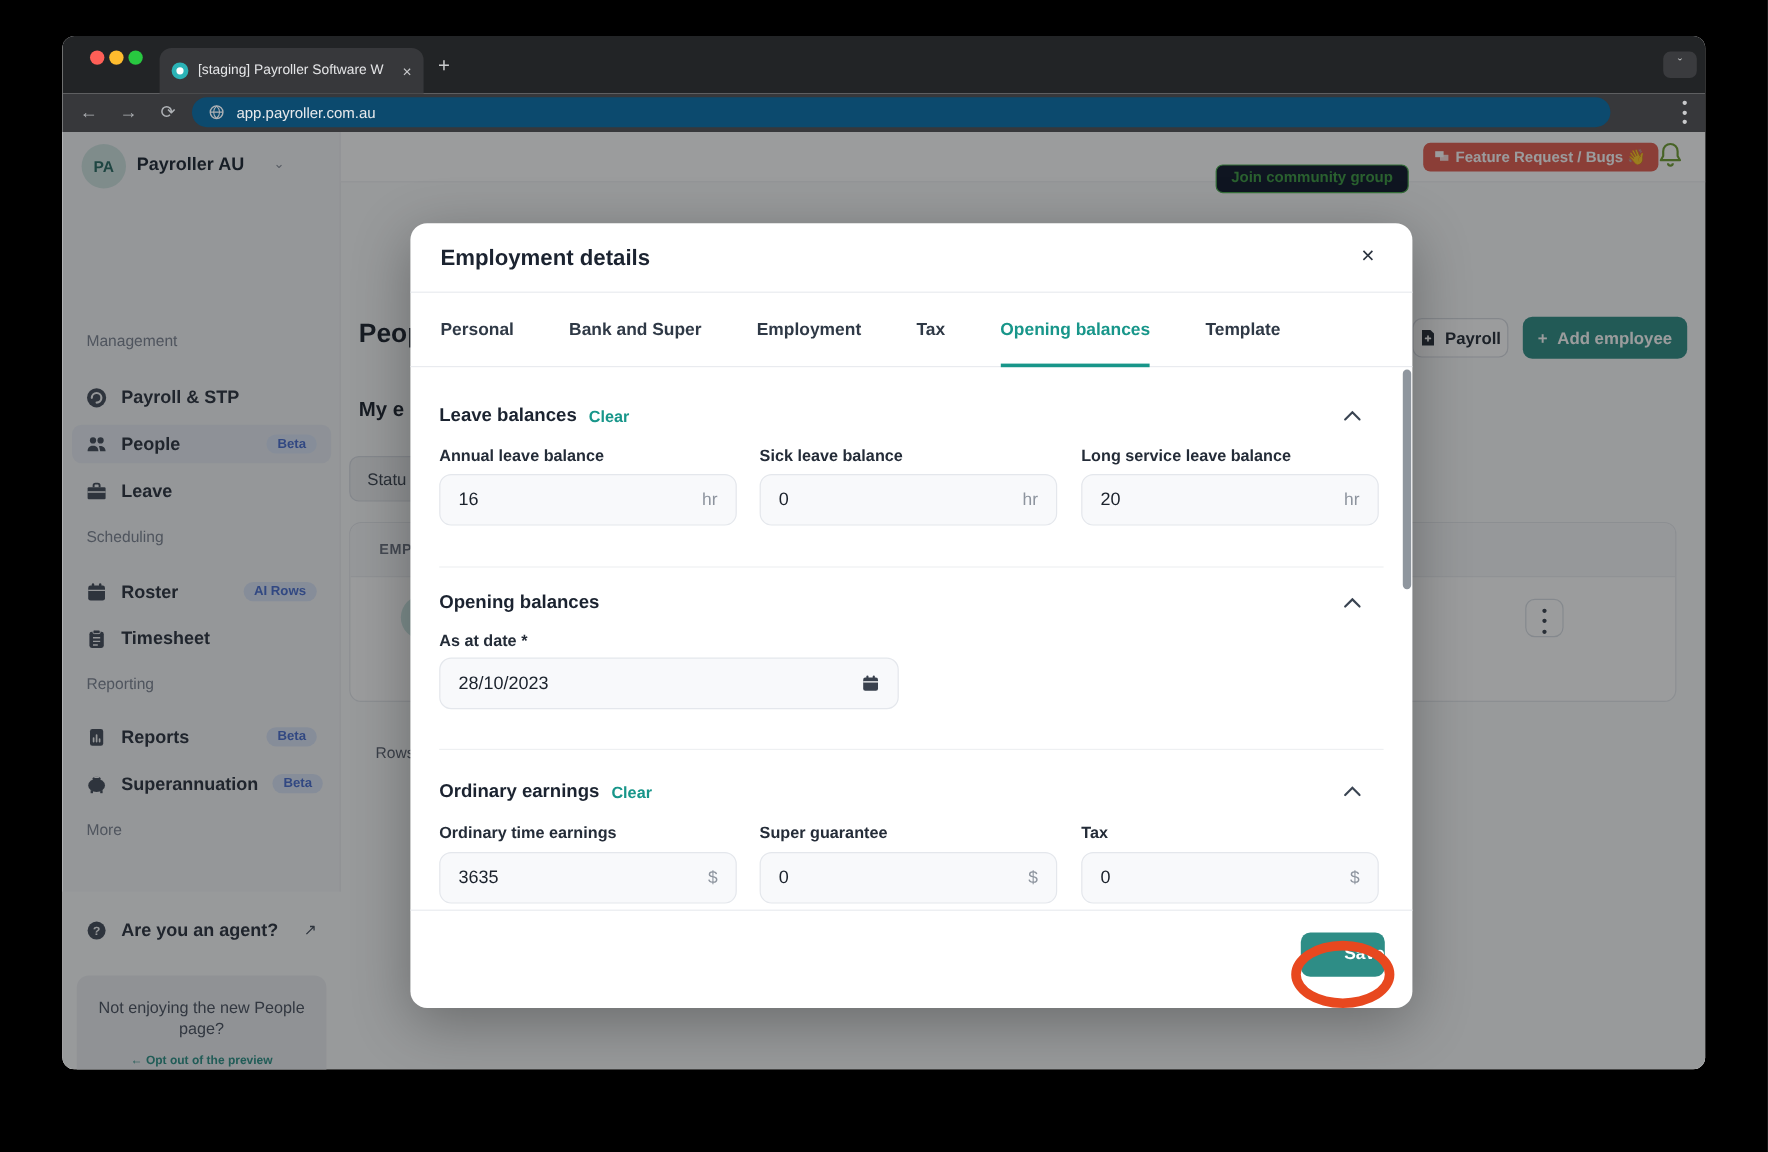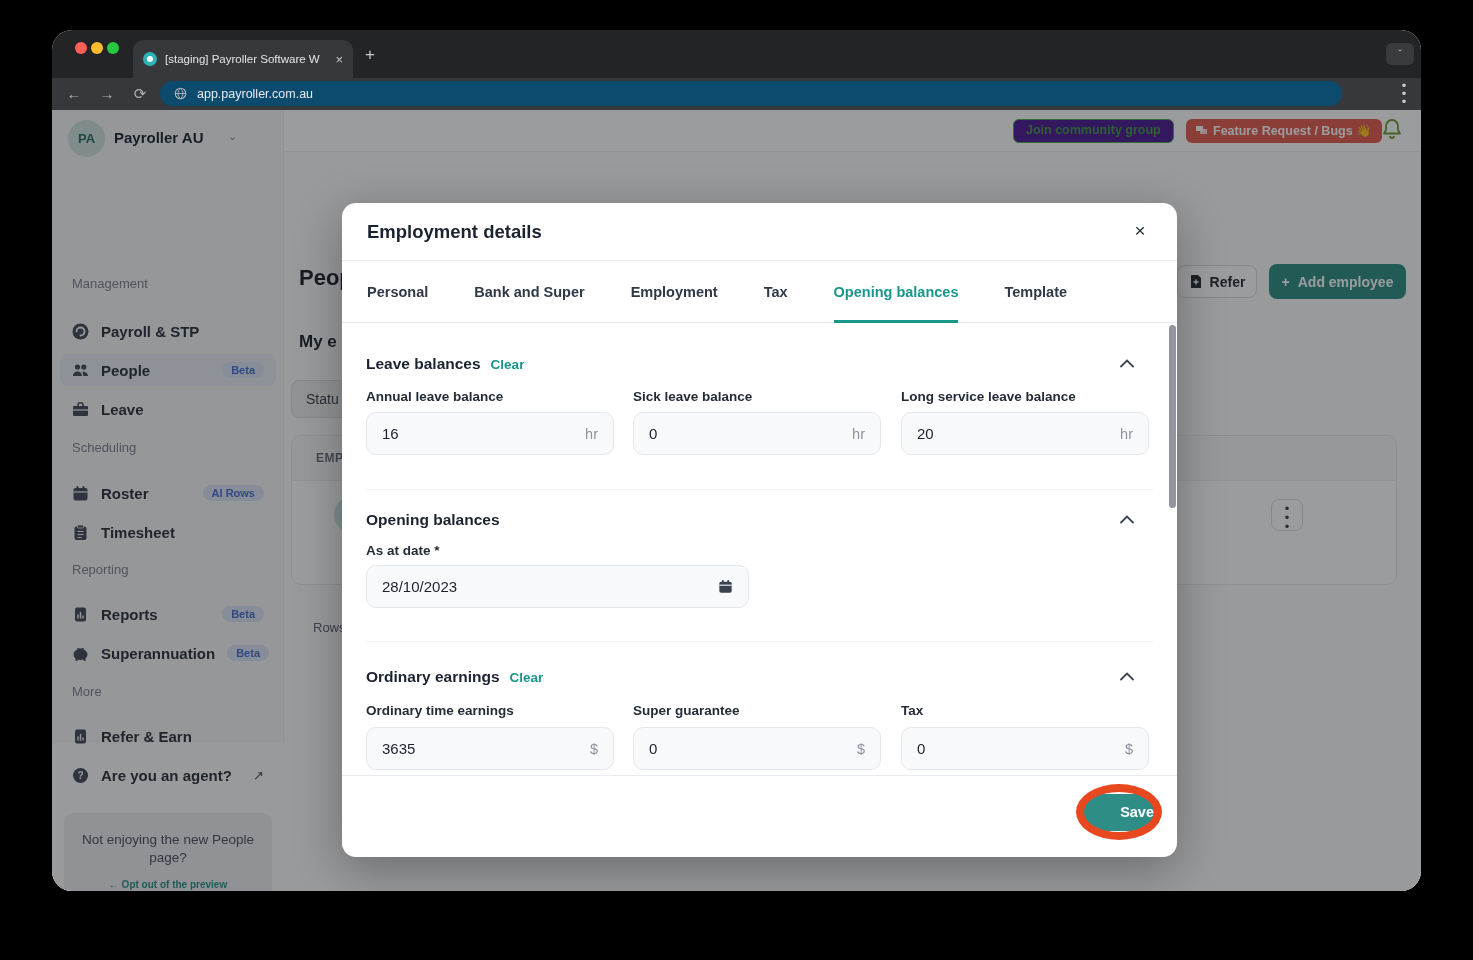--- a/index.html
+++ b/index.html
@@ -1,17 +1,17 @@
 <!DOCTYPE html>
 <html><head>
 <meta charset="utf-8">
 <style>
   * { margin:0; padding:0; box-sizing:border-box; }
   html,body { width:1473px; height:960px; background:#000; font-family:"Liberation Sans","DejaVu Sans",sans-serif; }
-  .window { position:absolute; left:52px; top:30px; width:1369px; height:861px; border-radius:20px; overflow:hidden; background:#fff; }
+  .window { position:absolute; left:52px; top:30px; width:1369px; height:861px; border-radius:10px; overflow:hidden; background:#fff; }
 
   
   .tabstrip { position:absolute; left:0; top:0; width:100%; height:48px; background:#222426; }
   .light { position:absolute; top:12px; width:12px; height:12px; border-radius:50%; }
   .tab { position:absolute; left:81px; top:10px; width:220px; height:38px; background:#37383b; border-radius:10px 10px 0 0; display:flex; align-items:center; padding:0 10px; gap:8px; }
   .favicon { width:14px; height:14px; border-radius:50%; border:4px solid #2bb3b6; background:#fff; flex:none; }
   .tabtitle { color:#e4e5e7; font-size:11.5px; white-space:nowrap; overflow:hidden; text-overflow:ellipsis; flex:1; }
   .tabclose { color:#c9cacc; font-size:13px; flex:none; cursor:default; }
   .newtab { position:absolute; left:313px; top:16px; color:#c9cacc; font-size:17px; line-height:17px; }
   .tabsearch { position:absolute; left:1334px; top:13px; width:28px; height:22px; background:#3a3b3e; border-radius:6px; color:#c9cacc; font-size:11px; text-align:center; line-height:22px; }
@@ -32,41 +32,41 @@
   .navitem.active { background:#e8edf4; }
   .navitem .ic { width:17px; height:17px; flex:none; color:#444d5a; }
   .navitem .lbl { font-size:15px; font-weight:600; color:#2b333f; flex:1; white-space:nowrap; }
   .badge { background:#dbe6f9; color:#4a6fd0; font-size:11px; font-weight:700; padding:2px 9px; border-radius:10px; flex:none; }
   .extarrow { color:#444d5a; font-size:13px; flex:none; }
   .previewcard { position:absolute; left:12px; top:703px; width:208px; height:100px; background:#eceef1; border-radius:10px; text-align:center; padding:18px 14px 0; }
   .previewtext { font-size:13.5px; color:#4a5260; line-height:1.35; }
   .previewlink { font-size:10px; font-weight:600; color:#2d9187; margin-top:12px; display:inline-block; }
 
   .mainhdr { position:absolute; left:232px; top:0; width:1137px; height:42px; background:#fff; border-bottom:1px solid #eef0f2; }
-  .joinbtn { position:absolute; left:961px; top:9px; height:24px; padding:0 12px; border:1.5px solid #4caf50; background:#4c1d95; color:#3d9a43; font-size:12.5px; font-weight:600; border-radius:6px; line-height:21px; }
+  .joinbtn { position:absolute; left:961px; top:27px; height:24px; padding:0 12px; border:1.5px solid #4caf50; background:#0f172a; color:#3d9a43; font-size:12.5px; font-weight:600; border-radius:6px; line-height:21px; }
   .featbtn { position:absolute; left:1134px; top:9px; height:24px; padding:0 10px; background:#e35d50; color:#fff; font-size:12.5px; font-weight:600; border-radius:6px; line-height:24px; display:flex; align-items:center; gap:6px; }
   .flagic { display:inline-block; width:11px; height:10px; position:relative; }
   .flagic:before { content:""; position:absolute; left:0; top:0; width:7px; height:5px; background:#fff; }
   .flagic:after { content:""; position:absolute; left:4px; top:3px; width:7px; height:5px; background:#ffffffcc; }
   .bell { position:absolute; left:1330px; top:8px; width:20px; height:22px; color:#6f9d33; }
 
   .pagetitle { position:absolute; left:247px; top:155px; font-size:22px; font-weight:700; color:#1c232e; }
   .importbtn { position:absolute; left:1125px; top:155px; width:80px; height:33px; background:#fff; border:1px solid #d7dbe1; border-radius:8px; display:flex; align-items:center; justify-content:center; gap:7px; font-size:14px; font-weight:600; color:#262e38; }
   .addempbtn { position:absolute; left:1217px; top:154px; width:137px; height:35px; background:#2f8e85; border-radius:8px; color:#fff; display:flex; align-items:center; justify-content:center; gap:8px; font-size:14px; font-weight:600; }
   .subtitle { position:absolute; left:247px; top:222px; font-size:17px; font-weight:700; color:#1c232e; }
   .statuschip { position:absolute; left:239px; top:270px; width:120px; height:38px; background:#eef0f2; border:1px solid #d9dde3; border-radius:8px; font-size:14px; color:#3c4450; line-height:36px; padding:0 14px; }
   .tablecard { position:absolute; left:239px; top:325px; width:1106px; height:150px; background:#fff; border:1px solid #e5e8ec; border-radius:10px; overflow:hidden; }
   .tablehdr { height:45px; background:#f7f8fa; border-bottom:1px solid #eceef1; font-size:12px; letter-spacing:.5px; color:#6b7280; line-height:45px; padding:0 24px; font-weight:600; }
   .rowavatar { position:absolute; left:42px; top:60px; width:37px; height:37px; border-radius:50%; background:#cde7e4; color:#1f6f66; font-size:13px; font-weight:700; display:flex; align-items:center; justify-content:center; }
   .rowkebab { position:absolute; left:979px; top:63px; width:32px; height:32px; border:1px solid #dadfe5; border-radius:8px; color:#3c4450; font-size:13px; line-height:9px; text-align:center; padding-top:4px; }
   .rowsfoot { position:absolute; left:261px; top:510px; font-size:13px; color:#5b6370; }
 
   
   .overlay { position:absolute; left:0; top:80px; width:1369px; height:781px; background:rgba(16,18,22,.42); z-index:40; }
-  .modal { position:absolute; left:290px; top:173px; width:835px; height:654px; background:#fff; border-radius:14px; z-index:50; box-shadow:0 12px 48px rgba(0,0,0,.3); }
+  .modal { position:absolute; left:290px; top:156px; width:835px; height:654px; background:#fff; border-radius:14px; z-index:50; box-shadow:0 12px 48px rgba(0,0,0,.3); }
   .modalhdr { position:absolute; left:0; top:0; width:100%; height:58px; border-bottom:1px solid #e9ebef; }
   .modaltitle { position:absolute; left:25px; top:18px; font-size:18.5px; font-weight:700; color:#1b2330; }
   .modalclose { position:absolute; left:786px; top:17px; font-size:19px; color:#2b333f; width:24px; text-align:center; }
   .tabsrow { position:absolute; left:0; top:58px; width:100%; height:62px; border-bottom:1px solid #e9ebef; display:flex; align-items:center; gap:46px; padding:0 25px; }
   .mtab { font-size:14.5px; font-weight:600; color:#2f3946; height:62px; line-height:62px; white-space:nowrap; }
   .mtab.active { color:#18968a; border-bottom:3px solid #18968a; }
   .sectitlerow { position:absolute; display:flex; align-items:center; gap:10px; }
   .sectitle { font-size:15.5px; font-weight:700; color:#1b2330; }
   .clearlink { font-size:13.5px; font-weight:600; color:#18968a; }
   .chevup { position:absolute; left:778px; width:14px; height:9px; color:#3a4452; }
@@ -199,29 +199,20 @@
               <rect x="3.5" y="13.5" width="2" height="2.5" fill="#444d5a"></rect>
               <rect x="11.5" y="13.5" width="2" height="2.5" fill="#444d5a"></rect>
             </svg>
           </span>
         <span class="lbl">Superannuation</span>
         <span class="badge">Beta</span>
       </div>
 
       <div class="sectlabel" style="top:574px">More</div>
 
-      <div class="navitem" style="top:610px">
-        <span class="ic">
-            <svg width="17" height="17" viewBox="0 0 17 17">
-              <rect x="3" y="1.5" width="11" height="14" rx="2" fill="#444d5a"></rect>
-              <path d="M6 12V9M8.5 12V6.5M11 12v-2" stroke="#f5f6f8" stroke-width="1.4" stroke-linecap="round"></path>
-            </svg>
-          </span>
-        <span class="lbl">Refer &amp; Earn</span>
-      </div>
       <div class="navitem" style="top:649px">
         <span class="ic">
             <svg width="17" height="17" viewBox="0 0 17 17">
               <circle cx="8.5" cy="8.5" r="7.5" fill="#444d5a"></circle>
               <text x="8.5" y="12" font-size="10" font-weight="bold" fill="#f5f6f8" text-anchor="middle">?</text>
             </svg>
           </span>
         <span class="lbl">Are you an agent?</span>
         <span class="extarrow">↗</span>
       </div>
@@ -245,21 +236,21 @@
           <path d="M8 18a2 2 0 0 0 4 0" fill="none" stroke="currentColor" stroke-width="1.8"></path>
         </svg>
     </div>
 
     <div class="pagetitle">People</div>
     <div class="importbtn">
       <svg width="14" height="15" viewBox="0 0 14 15">
           <path d="M2 1h7l3 3v10H2z" fill="#262e38"></path>
           <path d="M5 8h4M7 6v4" stroke="#fff" stroke-width="1.4" stroke-linecap="round"></path>
         </svg>
-      <span>Refer</span>
+      <span>Payroll</span>
     </div>
     <div class="addempbtn">
       <span>+</span>
       <span>Add employee</span>
     </div>
     <div class="subtitle">My e</div>
     <div class="statuschip">Statu</div>
     <div class="tablecard">
       <div class="tablehdr">EMP</div>
       <div class="rowavatar">KS</div>

